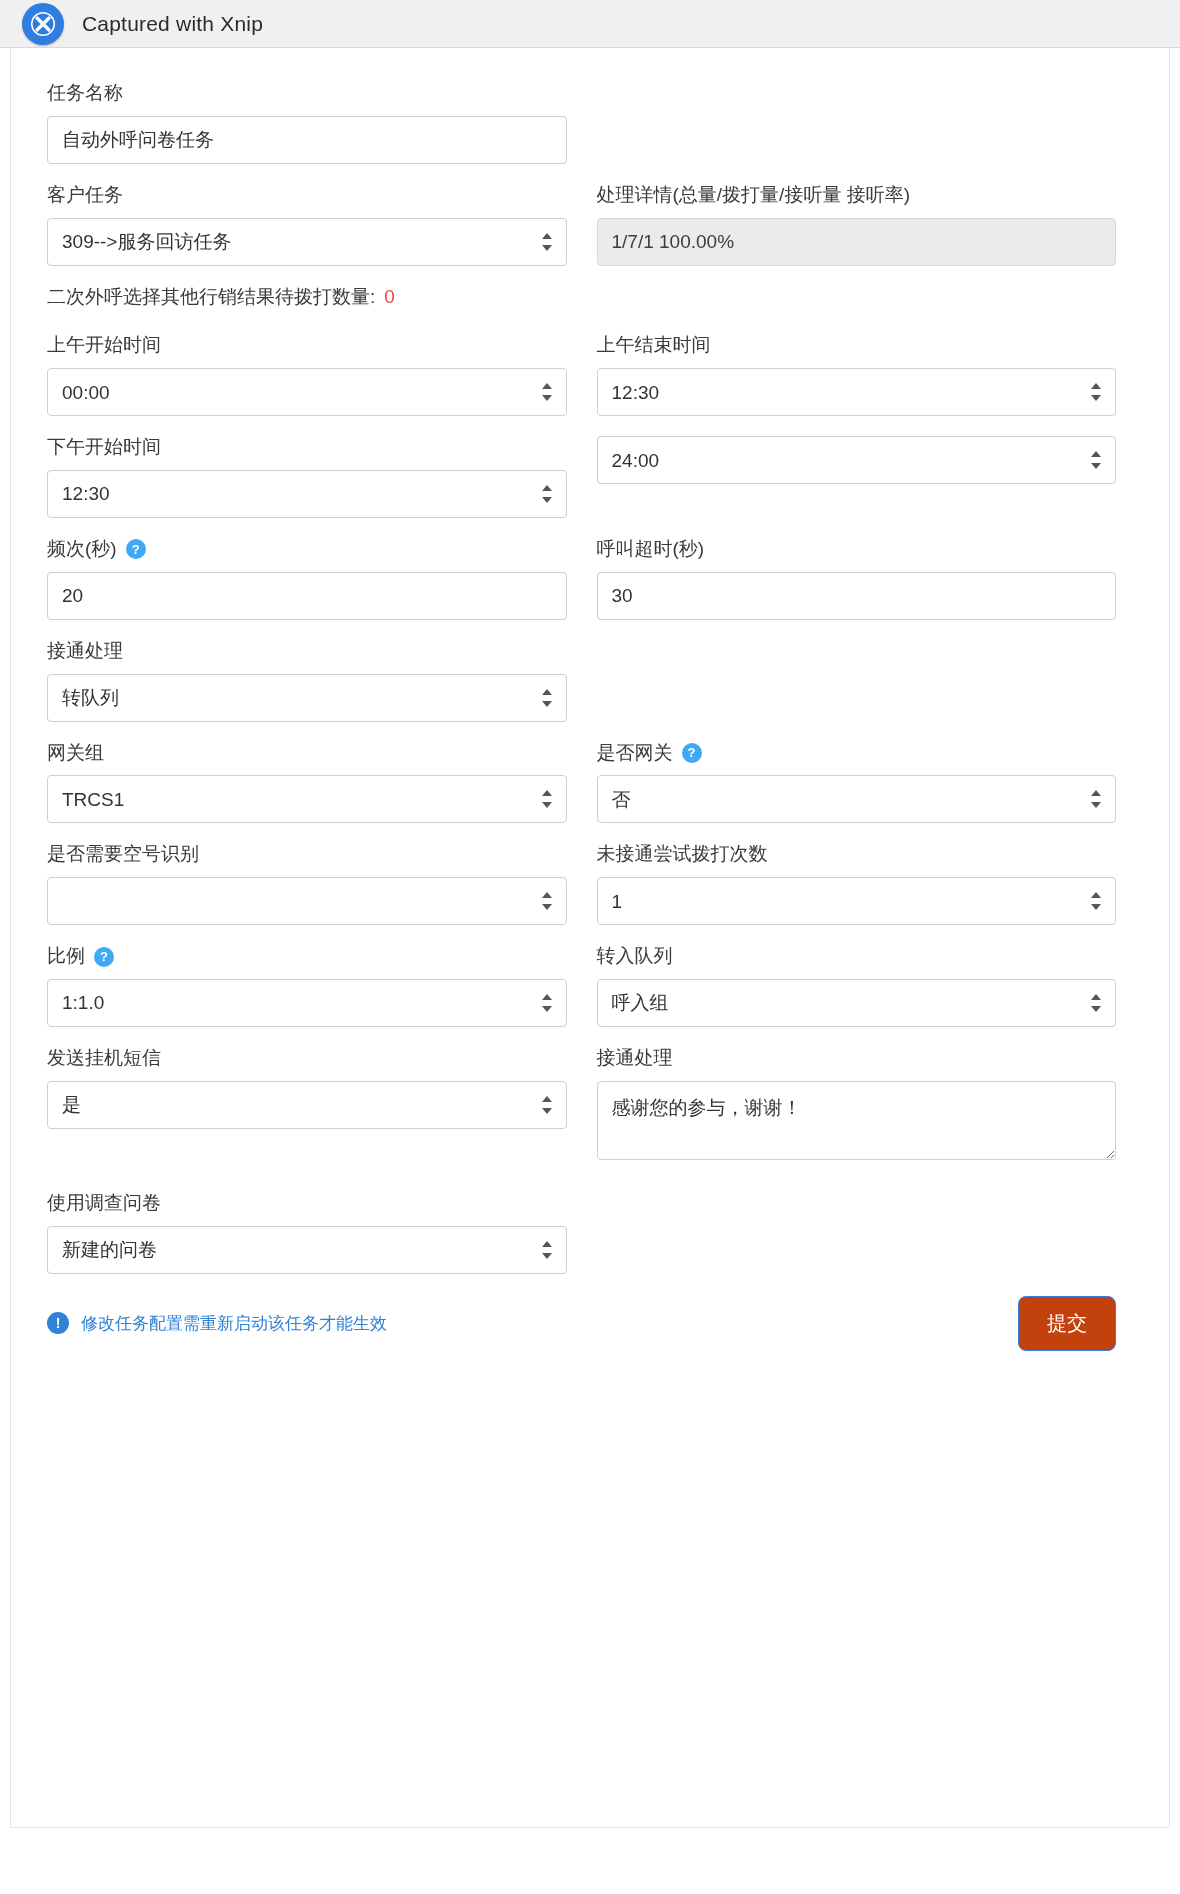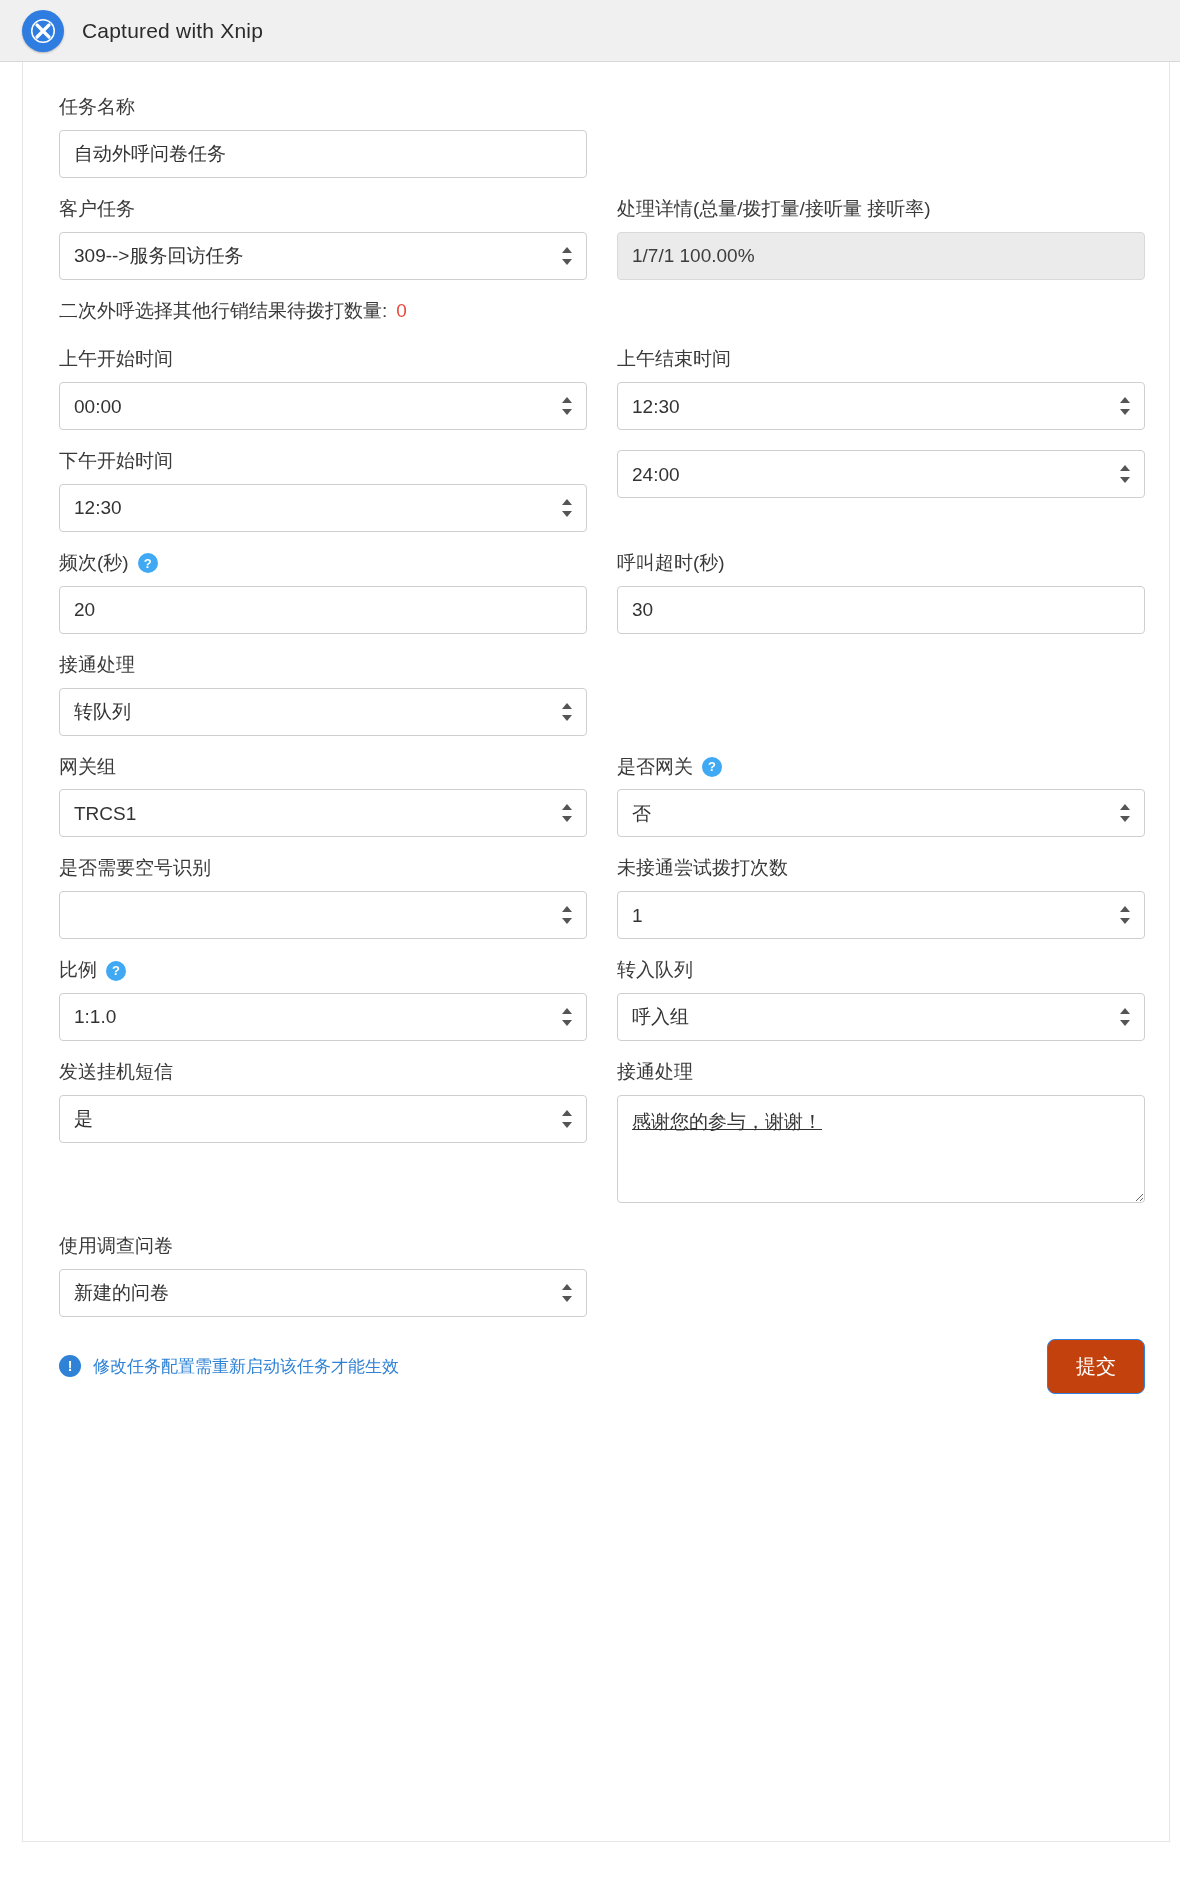--- a/index.html
+++ b/index.html
@@ -10,21 +10,21 @@
     font-family: "Liberation Sans", "DejaVu Sans", sans-serif;
   }
   body {
     width: 1180px;
     min-height: 1894px;
     background: #ffffff;
   }
 
   
   .titlebar {
-    height: 62px;
+    height: 48px;
     background: #f0f0f0;
     border-bottom: 1px solid #d9d9d9;
     display: flex;
     align-items: center;
     padding-left: 22px;
     gap: 18px;
   }
   .xnip-logo {
     width: 42px; height: 42px;
     border-radius: 50%;
@@ -34,25 +34,25 @@
   }
   .xnip-logo svg { display:block; }
   .titlebar-text {
     font-size: 21px;
     color: #2b2b2b;
     letter-spacing: 0.2px;
   }
 
   
   .card {
-    margin: 0 10px 0 22px;
+    margin: 0 10px 0 10px;
     background: #fff;
     border: 1px solid #e6e6e6;
     border-top: none;
-    padding: 34px 24px 30px 36px;
+    padding: 34px 53px 30px 36px;
     min-height: 1780px;
     position: relative;
   }
 
   .row {
     display: flex;
     gap: 30px;
     margin-bottom: 20px;
   }
   .col { width: 530px; }
@@ -130,25 +130,24 @@
     margin-top: 3px;
     width: 0; height: 0;
     border-left: 5px solid transparent;
     border-right: 5px solid transparent;
     border-top: 6px solid #555;
     pointer-events: none;
     z-index: 2;
   }
 
   textarea.ta {
-    height: 108px;
+    height: 79px;
     padding: 12px 14px;
     line-height: 1.45;
     resize: vertical;
-    text-decoration: underline;
   }
 
   .note-row {
     margin-top: 22px;
     display: flex;
     align-items: center;
     justify-content: space-between;
   }
   .note {
     display: flex;

